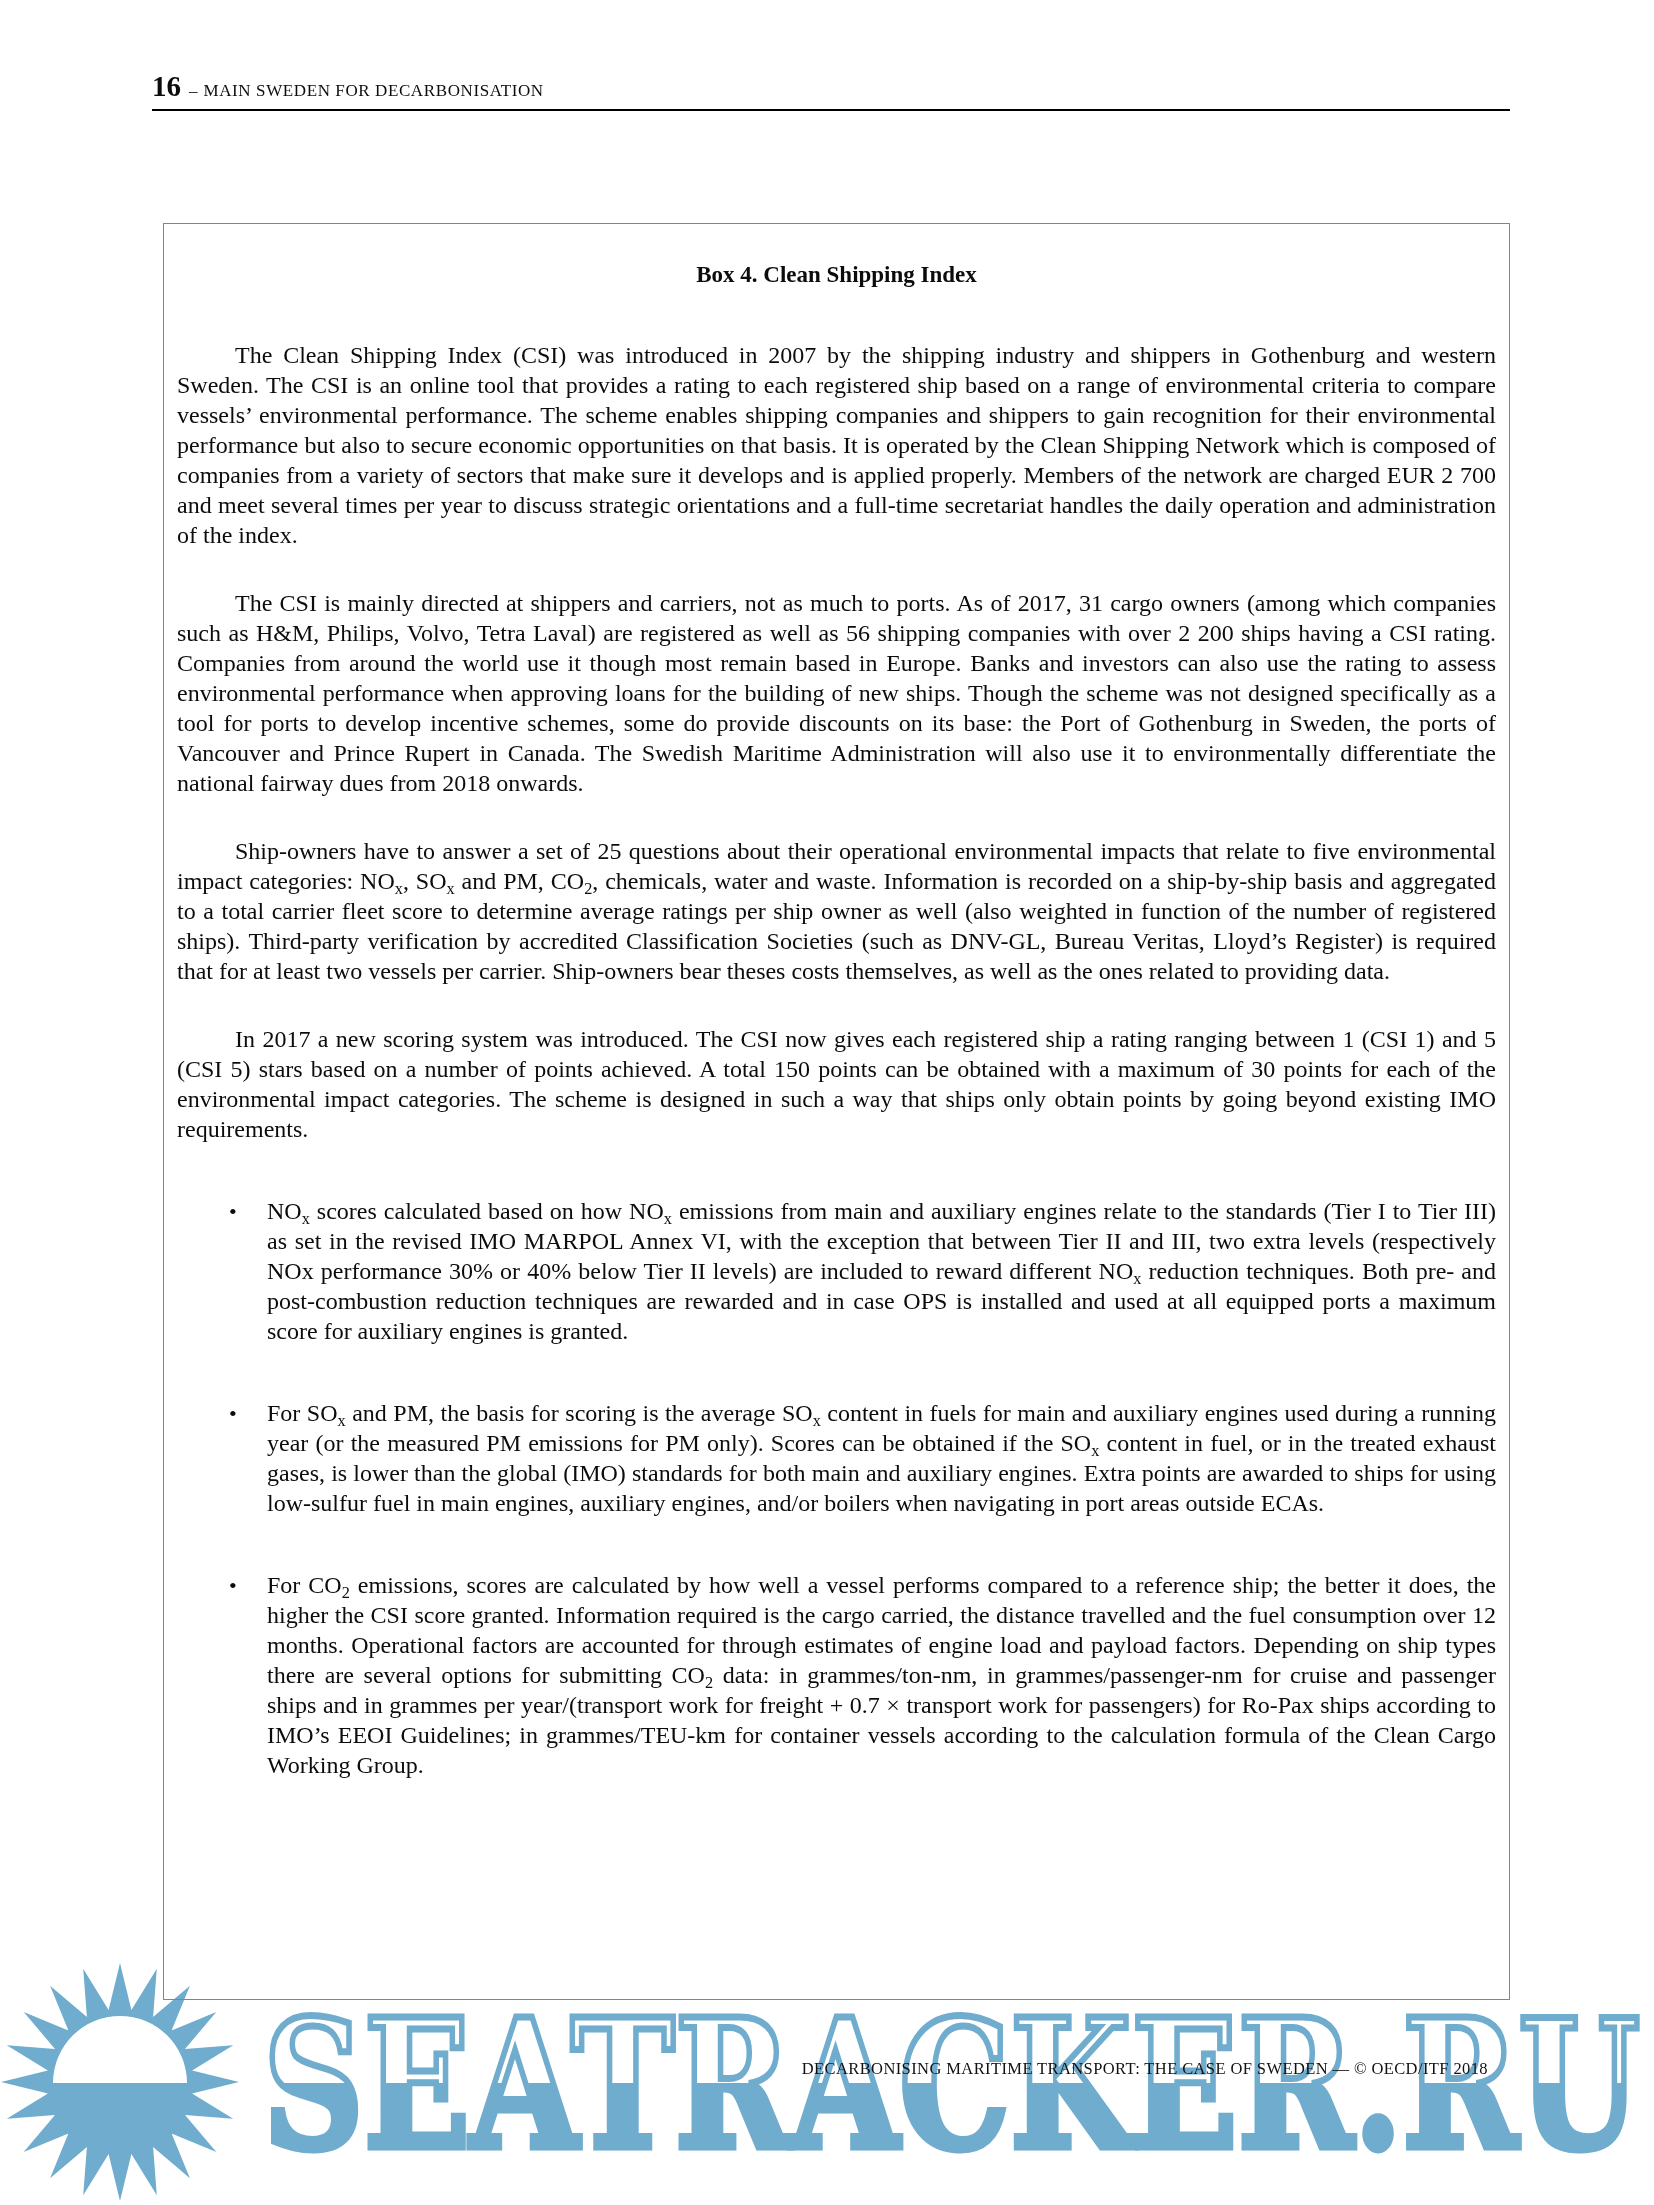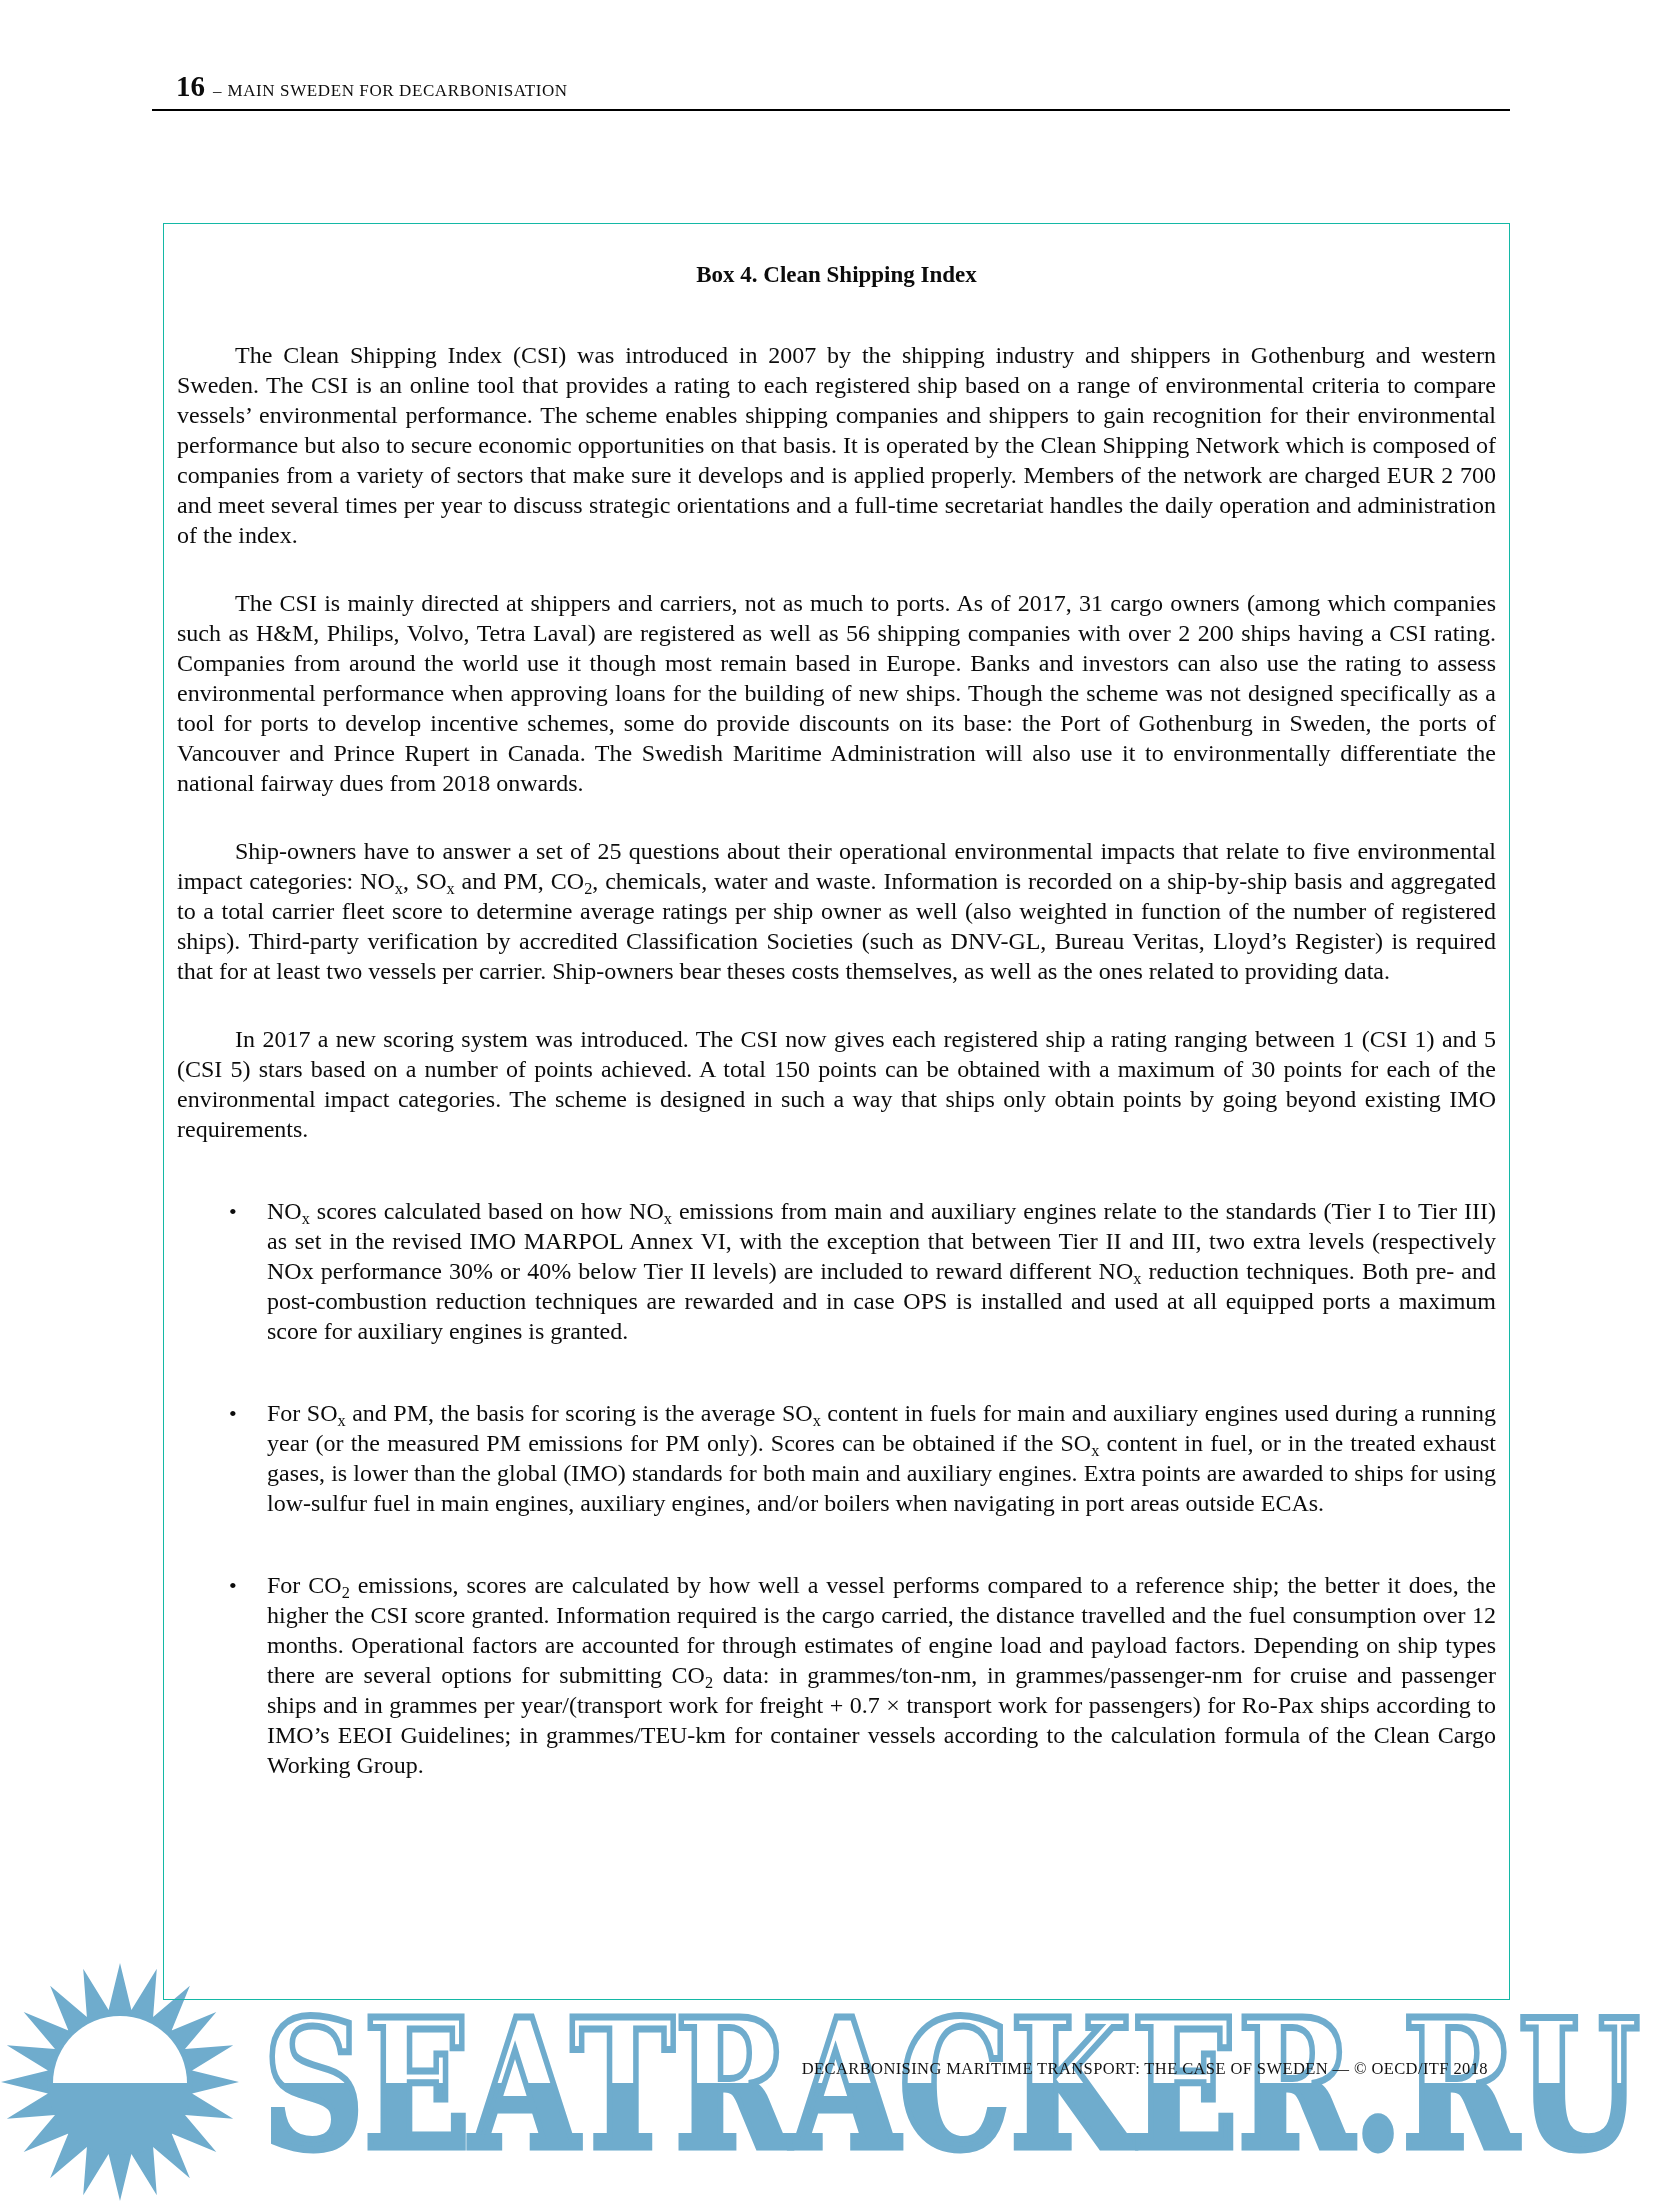--- a/index.html
+++ b/index.html
@@ -4,21 +4,21 @@
 <style>
   html,body { margin:0; padding:0; background:#888; }
   .page {
     position:relative; width:1654px; height:2205px; margin:0 auto;
     background:#ffffff; overflow:hidden;
     font-family:"Liberation Serif", serif; color:#0c0c0c;
   }
 
   
   .header { position:absolute; left:152px; top:70px; white-space:nowrap; }
-  .header .pagenum { font-weight:bold; font-size:29px;margin-left:24px; }
+  .header .pagenum { font-weight:bold; font-size:29px; }
   .header .hsep { font-size:17px; margin:0 6px 0 8px; }
   .header .htitle { font-size:17px; letter-spacing:0.6px; }
   .header-rule { position:absolute; left:152px; top:109px; width:1358px; border-top:2px solid #000; }
 
   
   .box {
     position:absolute; left:163px; top:223px; width:1347px; height:1777px;
     border:1px solid #14b8a6; box-sizing:border-box;
     padding:34px 13px 0 13px; overflow:hidden;
     background:transparent; z-index:2;

